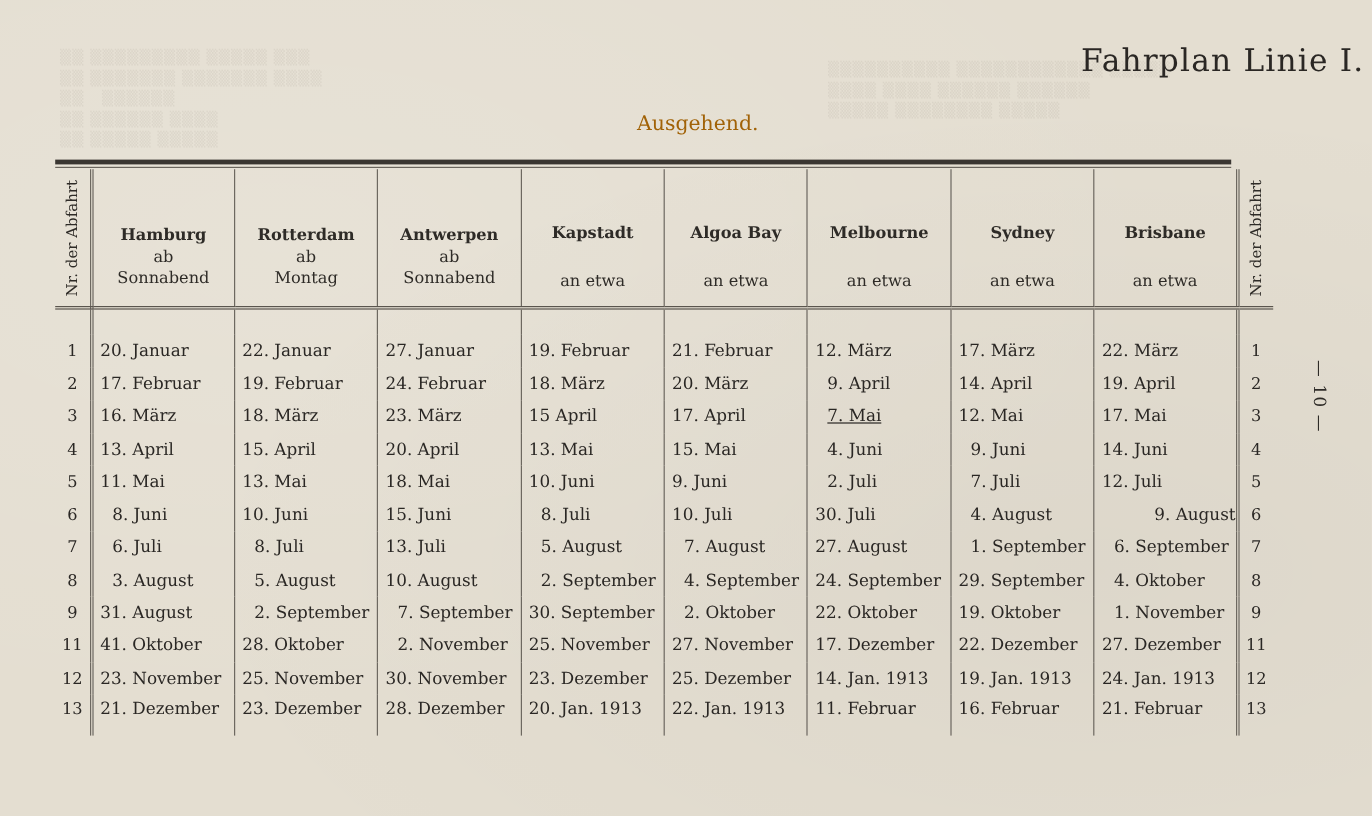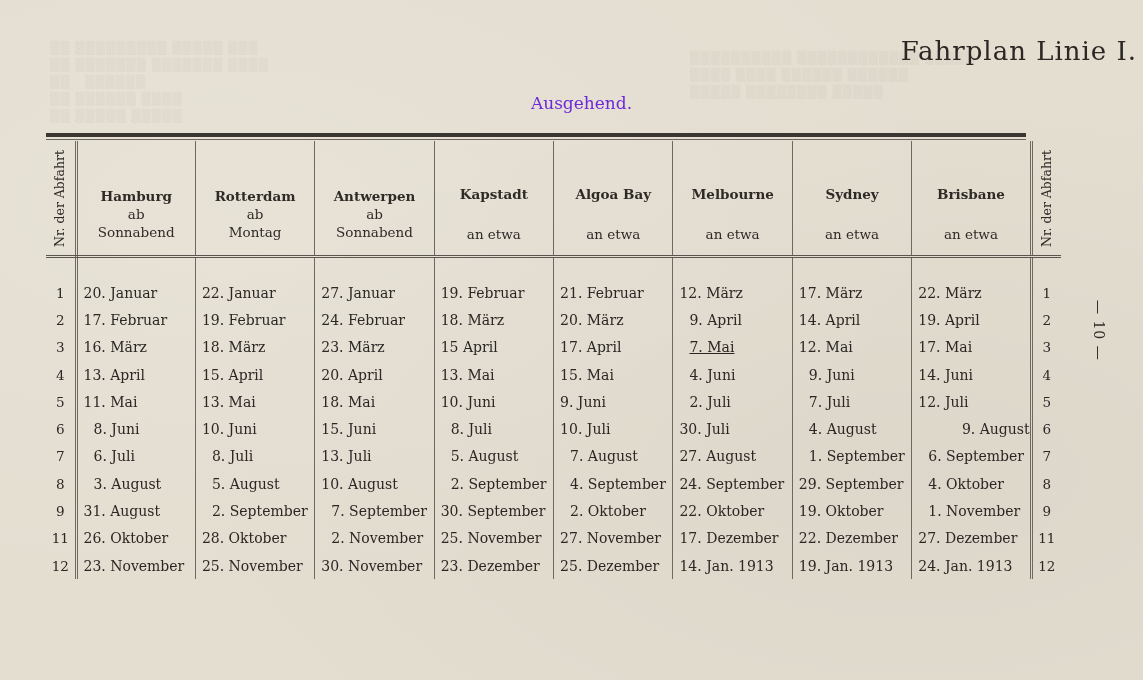--- a/index.html
+++ b/index.html
@@ -23,21 +23,21 @@
     }
     .title {
       position: absolute; left: 0; right: 6px; top: 36px;
       text-align: right; font-family: "DejaVu Serif", serif;
       font-size: 26px; letter-spacing: 1px; color: #2a2724;
       padding-left: 20px;
     }
     .subtitle {
       position: absolute; left: 0; right: 0; top: 93px;
       text-align: center; font-family: "DejaVu Serif", serif;
-      font-size: 17px; color: #6d28d9;
+      font-size: 17px; color: #a16207;
       padding-left: 20px;
     }
     .rule-thick {
       position: absolute; left: 46px; width: 980px; top: 133px; height: 4px;
       background: #3a3631;
     }
     .rule-thin {
       position: absolute; left: 46px; width: 980px; top: 139px; height: 1px;
       background: #6a655d;
     }
@@ -280,21 +280,21 @@
         <td class="date" style="padding-left: 16px;">7. September</td>
         <td class="date">30. September</td>
         <td class="date" style="padding-left: 16px;">2. Oktober</td>
         <td class="date">22. Oktober</td>
         <td class="date">19. Oktober</td>
         <td class="date" style="padding-left: 16px;">1. November</td>
         <td class="nr-r">9</td>
       </tr>
       <tr>
         <td class="nr">11</td>
-        <td class="date">26. Oktober</td>
+        <td class="date">41. Oktober</td>
         <td class="date">28. Oktober</td>
         <td class="date" style="padding-left: 16px;">2. November</td>
         <td class="date">25. November</td>
         <td class="date">27. November</td>
         <td class="date">17. Dezember</td>
         <td class="date">22. Dezember</td>
         <td class="date">27. Dezember</td>
         <td class="nr-r">11</td>
       </tr>
       <tr>
@@ -302,16 +302,28 @@
         <td class="date">23. November</td>
         <td class="date">25. November</td>
         <td class="date">30. November</td>
         <td class="date">23. Dezember</td>
         <td class="date">25. Dezember</td>
         <td class="date">14. Jan. 1913</td>
         <td class="date">19. Jan. 1913</td>
         <td class="date">24. Jan. 1913</td>
         <td class="nr-r">12</td>
       </tr>
+      <tr class="last">
+        <td class="nr">13</td>
+        <td class="date">21. Dezember</td>
+        <td class="date">23. Dezember</td>
+        <td class="date">28. Dezember</td>
+        <td class="date">20. Jan. 1913</td>
+        <td class="date">22. Jan. 1913</td>
+        <td class="date">11. Februar</td>
+        <td class="date">16. Februar</td>
+        <td class="date">21. Februar</td>
+        <td class="nr-r">13</td>
+      </tr>
     </tbody>
 </table>
 
 <div class="page-num">— 10 —</div>
 
 </body></html>

